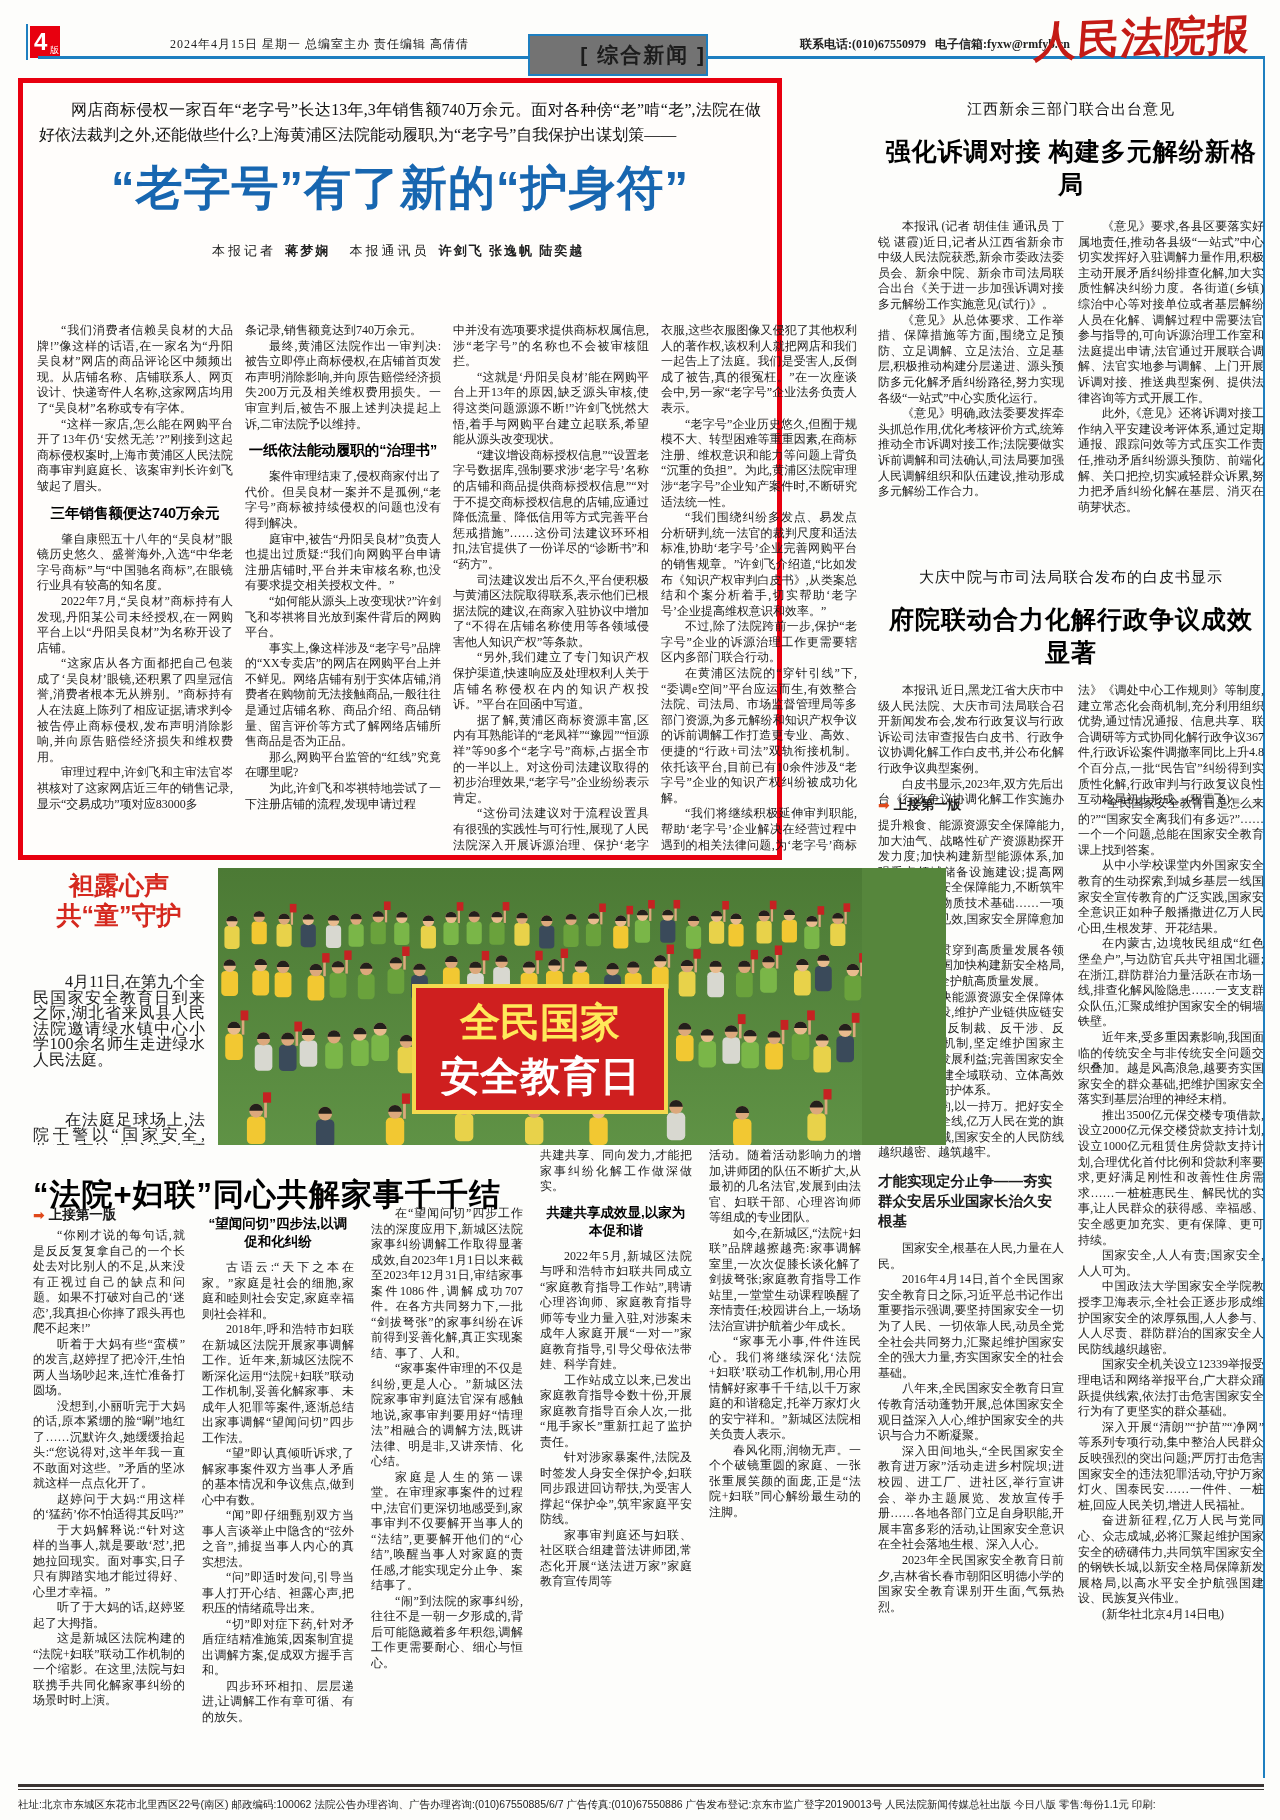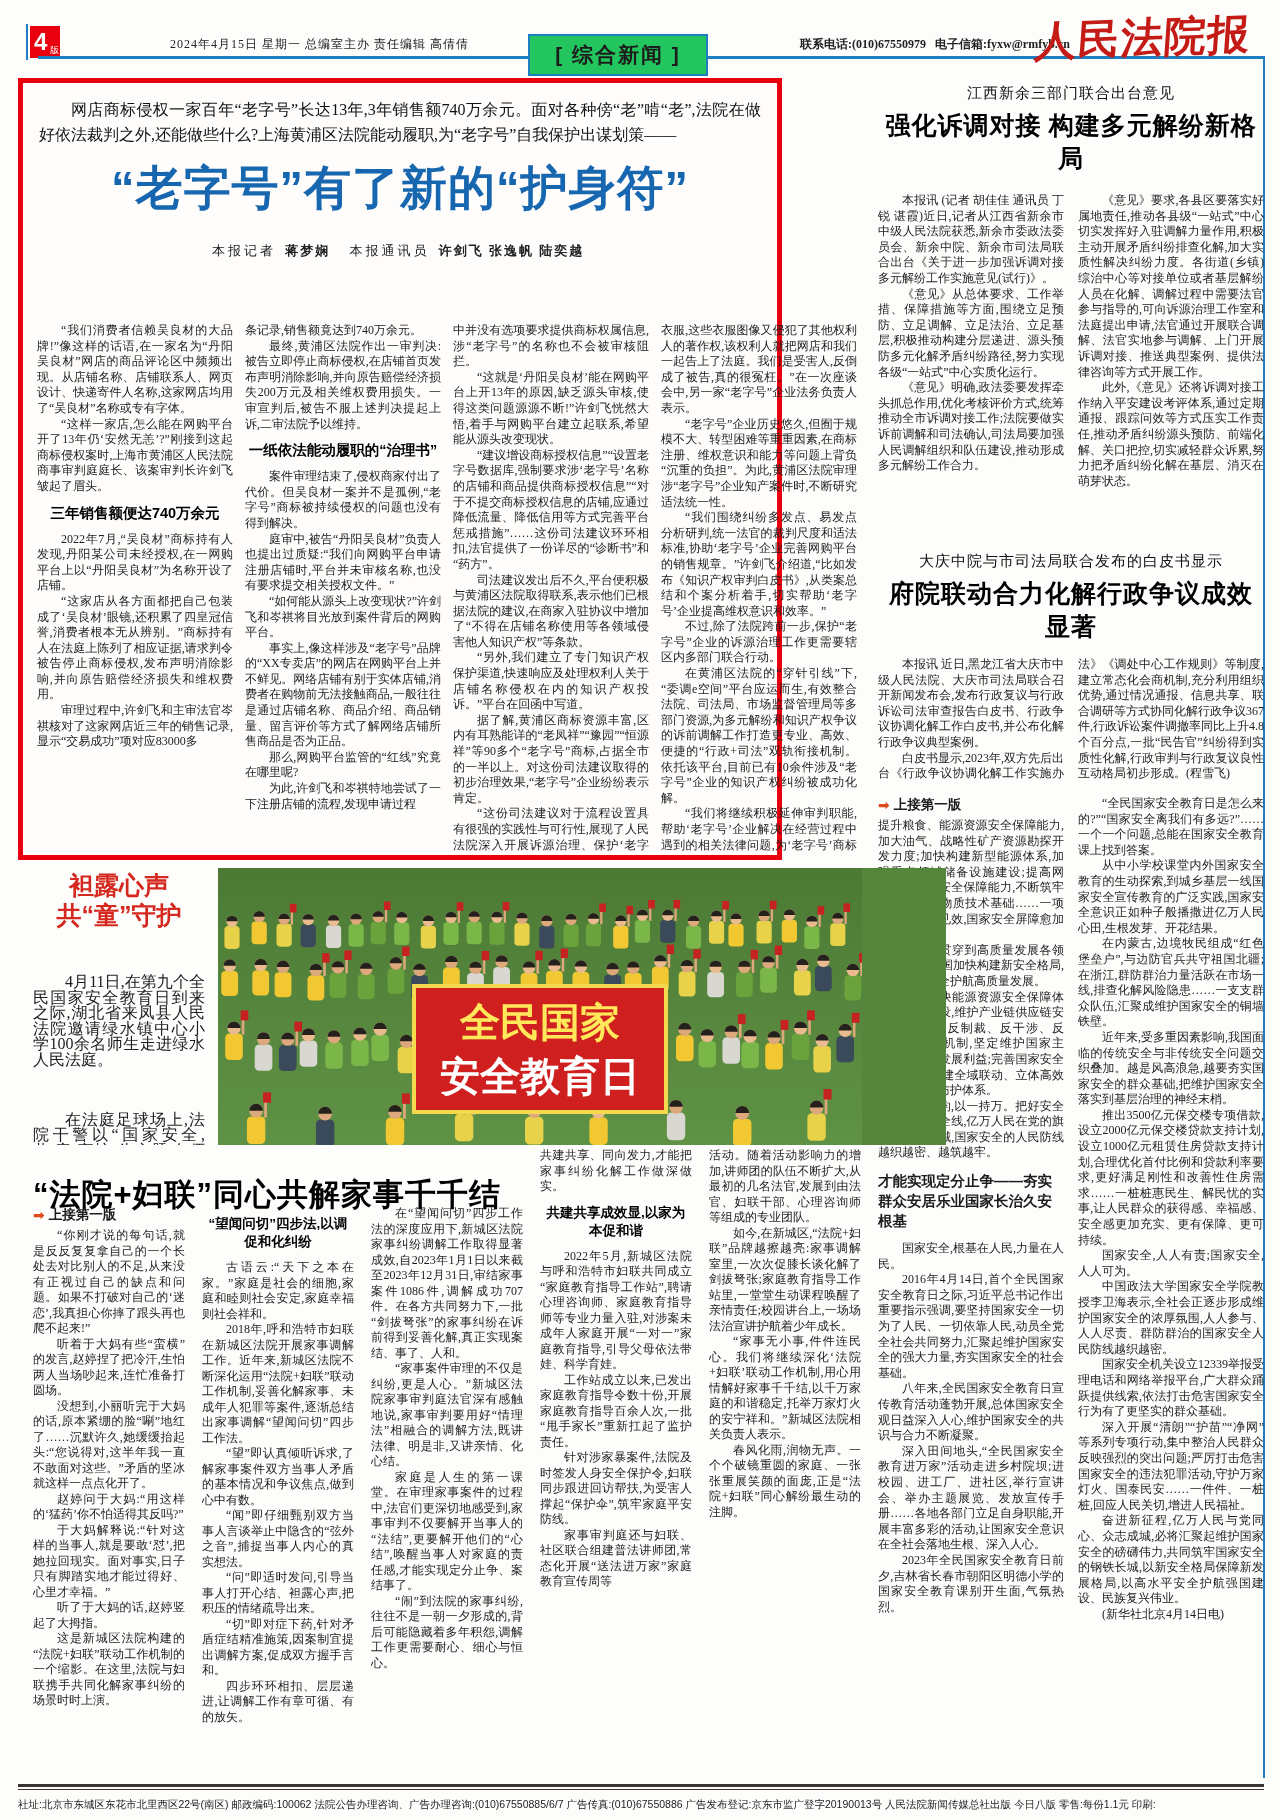--- a/index.html
+++ b/index.html
@@ -8,22 +8,22 @@
   
   .hdr-pagebox{position:absolute;left:30px;top:26px;width:30px;height:32px;background:#e8000f;color:#fff;
         font-family:"Liberation Sans","DejaVu Sans",sans-serif;}
   .hdr-pagebox .num{position:absolute;left:4px;top:1px;font-size:24px;font-weight:bold;line-height:30px;}
   .hdr-pagebox .ban{position:absolute;right:1px;bottom:1px;font-size:9px;}
   .hdr-vline-l{position:absolute;left:26px;top:24px;width:2px;height:36px;background:#1e7fc0;}
   .hdr-date{position:absolute;left:170px;top:36px;font-size:12px;letter-spacing:1px;color:#222;}
   .hdr-contact{position:absolute;left:800px;top:36px;font-size:12px;color:#222;}
   .hdr-contact b{font-weight:bold;}
   .hdr-rule{position:absolute;left:38px;top:56px;width:1226px;height:3px;background:#1e7fc0;}
-  .hdr-section{position:absolute;left:528px;top:34px;width:176px;height:38px;background:#22c55e;border:2px solid #1e7fc0;
-        text-align:center;font-size:21px;font-weight:bold;line-height:38px;letter-spacing:2px;
+  .hdr-section{position:absolute;left:528px;top:34px;width:176px;height:38px;background:#737373;border:2px solid #1e7fc0;
+        text-align:right;font-size:21px;font-weight:bold;line-height:38px;letter-spacing:2px;
         font-family:"Liberation Sans","DejaVu Sans",sans-serif;}
   .hdr-masthead{position:absolute;right:30px;top:10px;font-size:42px;font-weight:bold;color:#c41b16;
         transform:skewX(-6deg) rotate(-2deg);font-family:"Liberation Serif",serif;letter-spacing:1px;}
   .edge-vline-r{position:absolute;left:1263px;top:56px;width:2px;height:1722px;background:#1e7fc0;}
   
   .main-box{position:absolute;left:18px;top:78px;width:764px;height:782px;border:5px solid #e8000f;
         box-sizing:border-box;background:#fffdfb;}
   .main-intro{margin:14px 16px 0 16px;font-size:16px;line-height:25px;text-align:justify;text-indent:2em;color:#111;}
   .main-headline{margin:10px 8px 0 8px;text-align:center;font-size:47px;font-weight:bold;color:#1766b0;
         letter-spacing:1px;font-family:"Liberation Sans","DejaVu Sans",sans-serif;}
@@ -31,21 +31,21 @@
   .main-byline .role{letter-spacing:3px;margin:0 6px;}
   .main-byline .names{font-weight:bold;letter-spacing:2px;margin-right:10px;}
   .main-cols{position:absolute;left:14px;top:240px;width:820px;height:528px;display:flex;gap:12px;overflow:hidden;}
   .ncol{width:196px;height:100%;overflow:hidden;}
   .bp{margin:0;font-size:12px;line-height:15.6px;text-align:justify;text-indent:2em;}
   .bp.nc{text-indent:0;}
   .xhead{margin:9px 0;text-align:center;font-size:14.5px;font-weight:bold;color:#000;
         font-family:"Liberation Sans","DejaVu Sans",sans-serif;}
   
   .rz{position:absolute;left:878px;width:386px;}
-  .kicker{text-align:center;font-size:15px;letter-spacing:1px;color:#111;margin:0;}
+  .kicker{text-align:center;font-size:15px;letter-spacing:1px;color:#111;margin:16px;}
   .rheadline{text-align:center;font-size:25px;font-weight:bold;margin:6px 0 0 0;letter-spacing:1px;color:#000;}
   .twocol{column-count:2;column-gap:14px;overflow:hidden;}
   .cont-marker{display:flex;align-items:center;gap:4px;font-size:13.5px;font-weight:bold;margin-bottom:4px;
         font-family:"Liberation Sans","DejaVu Sans",sans-serif;}
   .cont-arrow{color:#e0491a;font-size:14px;}
   .xhead2{margin:10px 0;font-size:14.5px;font-weight:bold;line-height:20px;text-align:left;
         font-family:"Liberation Sans","DejaVu Sans",sans-serif;}
   
   .rail{position:absolute;left:33px;top:868px;width:172px;height:277px;overflow:hidden;}
   .rail-h{font-size:25px;font-weight:bold;color:#d5281e;text-align:center;line-height:30px;margin:2px 0 8px 0;
@@ -104,20 +104,21 @@
       <span class="role">本报记者</span>
       <span class="names">蒋梦娴</span>
       <span class="role">本报通讯员</span>
       <span class="names">许剑飞 张逸帆 陆奕越</span>
     </div>
     <div class="main-cols">
       <div class="ncol">
           <p class="bp">“我们消费者信赖吴良材的大品牌!”像这样的话语,在一家名为“丹阳吴良材”网店的商品评论区中频频出现。从店铺名称、店铺联系人、网页设计、快递寄件人名称,这家网店均用了“吴良材”名称或专有字体。</p>
           <p class="bp">“这样一家店,怎么能在网购平台开了13年仍‘安然无恙’?”刚接到这起商标侵权案时,上海市黄浦区人民法院商事审判庭庭长、该案审判长许剑飞皱起了眉头。</p>
           <h3 class="xhead">三年销售额便达740万余元</h3>
+          <p class="bp">肇自康熙五十八年的“吴良材”眼镜历史悠久、盛誉海外,入选“中华老字号商标”与“中国驰名商标”,在眼镜行业具有较高的知名度。</p>
           <p class="bp">2022年7月,“吴良材”商标持有人发现,丹阳某公司未经授权,在一网购平台上以“丹阳吴良材”为名称开设了店铺。</p>
           <p class="bp">“这家店从各方面都把自己包装成了‘吴良材’眼镜,还积累了四皇冠信誉,消费者根本无从辨别。”商标持有人在法庭上陈列了相应证据,请求判令被告停止商标侵权,发布声明消除影响,并向原告赔偿经济损失和维权费用。</p>
           <p class="bp">审理过程中,许剑飞和主审法官岑祺核对了这家网店近三年的销售记录,显示“交易成功”项对应83000多</p>
         </div>
       <div class="ncol">
           <p class="bp nc">条记录,销售额竟达到740万余元。</p>
           <p class="bp">最终,黄浦区法院作出一审判决:被告立即停止商标侵权,在店铺首页发布声明消除影响,并向原告赔偿经济损失200万元及相关维权费用损失。一审宣判后,被告不服上述判决提起上诉,二审法院予以维持。</p>
           <h3 class="xhead">一纸依法能动履职的“治理书”</h3>
           <p class="bp">案件审理结束了,侵权商家付出了代价。但吴良材一案并不是孤例,“老字号”商标被持续侵权的问题也没有得到解决。</p>
           <p class="bp">庭审中,被告“丹阳吴良材”负责人也提出过质疑:“我们向网购平台申请注册店铺时,平台并未审核名称,也没有要求提交相关授权文件。”</p>

